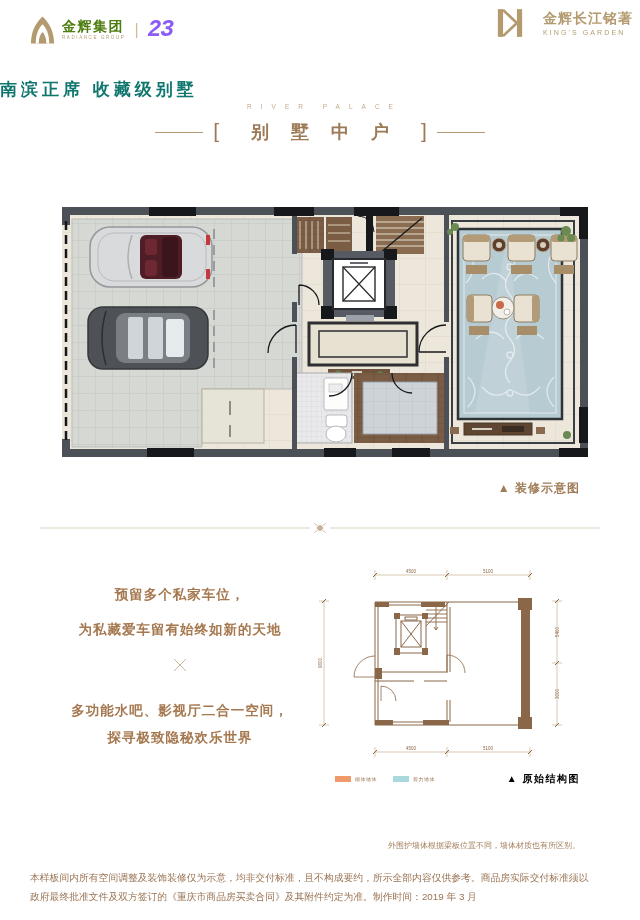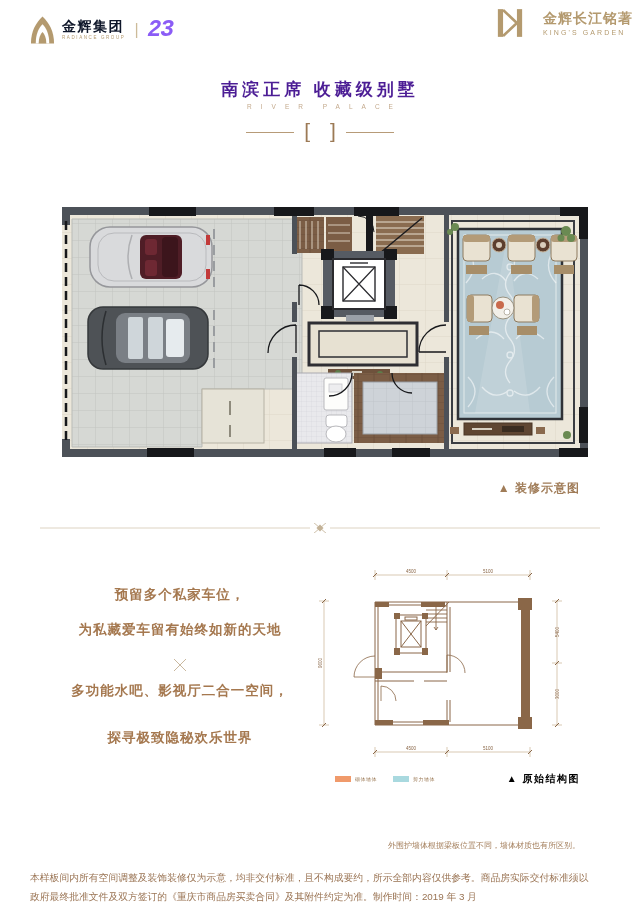--- a/index.html
+++ b/index.html
@@ -9,34 +9,34 @@
     background:#ffffff; overflow:hidden;
     font-family:"Liberation Sans","DejaVu Sans",sans-serif;
     color:#9C7A56;
   }
   .abs { position:absolute; }
 
   
   .brand-left { left:30px; top:15px; display:flex; align-items:center; gap:7px; }
   .brand-left .mark { width:25px; height:30px; }
   .brand-left .names { display:flex; flex-direction:column; line-height:1; }
-  .brand-left .cn { font-size:14px; font-weight:700; color:#0f172a; letter-spacing:1.5px; }
+  .brand-left .cn { font-size:14px; font-weight:700; color:#4d7c0f; letter-spacing:1.5px; }
   .brand-left .en { font-size:4.5px; color:#B49A6F; letter-spacing:1.6px; margin-top:3px; }
   .brand-left .sep { color:#CDbb9a; font-size:16px; font-weight:200; margin:0 2px; }
   .brand-left .anniv { font-size:23px; font-weight:800; color:#8b5cf6; font-style:italic; letter-spacing:-1px;font-family:Liberation Mono, monospace; }
 
   .brand-right { left:497px; top:8px; display:flex; align-items:center; gap:20px; }
   .brand-right .mark { width:26px; height:30px; }
   .brand-right .names { display:flex; flex-direction:column; line-height:1; }
   .brand-right .cn { font-size:14px; font-weight:700; color:#B49A6F; letter-spacing:1px; }
   .brand-right .en { font-size:7px; color:#B49A6F; letter-spacing:2.1px; margin-top:4px; }
 
   
-  .title-main { left:0; right:0; top:78px; text-align:center;
-    font-size:17px; font-weight:700; color:#4c1d95; letter-spacing:4px; }
+  .title-main { left:0; right:0; top:78px; text-align:left;
+    font-size:17px; font-weight:700; color:#0f766e; letter-spacing:4px; }
   .title-en { left:0; right:0; top:103px; text-align:center;
     font-size:6.5px; color:#C3A98C; letter-spacing:9px; text-indent:9px; }
   .unit-row { left:0; right:0; top:120px; display:flex; align-items:center; justify-content:center; }
   .unit-row .rule { width:48px; height:1px; background:#B79B78; }
   .unit-row .bracket { font-size:21px; font-weight:300; color:#9C7A56; padding:0 10px; transform:translateY(-1px); }
   .unit-row .unit { font-size:18px; font-weight:700; color:#9C7A56; letter-spacing:22px; text-indent:22px; }
   .floor-label { left:0; right:0; top:155px; text-align:center;
     font-size:14px; font-weight:600; color:#9C7A56; letter-spacing:11px; text-indent:11px; }
 
   
@@ -44,21 +44,21 @@
   .plan-caption { right:60px; top:480px; font-size:12px; font-weight:600; color:#A07C58; letter-spacing:1px; }
 
   
   .h-divider { left:40px; top:519px; width:560px; height:10px; }
 
   
   .desc { left:40px; top:586px; width:280px; text-align:center;
     font-size:13.5px; font-weight:600; color:#A5784F; letter-spacing:1px; }
   .desc .ln { position:absolute; left:0; right:0; }
   .desc .l1 { top:0; } .desc .l2 { top:35px; } .desc .orn { top:72px; }
-  .desc .l3 { top:96px; } .desc .l4 { top:143px; }
+  .desc .l3 { top:116px; } .desc .l4 { top:143px; }
 
   
   .struct-wrap { left:318px; top:560px; width:252px; height:212px; }
   .legend { left:335px; top:776px; display:flex; gap:16px; align-items:center; }
   .legend .item { display:flex; align-items:center; gap:4px; }
   .legend .sw { width:16px; height:6px; }
   .legend .sw-0 { background:#F09A6B; }
   .legend .sw-1 { background:#A9D9DF; }
   .legend .lab { font-size:5px; color:#9C7A56; letter-spacing:0.5px; }
   .struct-caption { right:60px; top:772px; font-size:10px; font-weight:600; color:#000000; letter-spacing:1.5px;text-align:center; }
@@ -97,20 +97,21 @@
       <span class="cn">金辉长江铭著</span>
       <span class="en">KING'S GARDEN</span>
     </div>
   </div>
 
   <div class="abs title-main">南滨正席  收藏级别墅</div>
   <div class="abs title-en">RIVER PALACE</div>
   <div class="abs unit-row">
     <span class="rule"></span>
     <span class="bracket">[</span>
+    <span class="unit">别墅中户</span>
     <span class="bracket">]</span>
     <span class="rule"></span>
   </div>
 
   <div class="abs plan-wrap">
     <svg width="526" height="250" viewBox="0 0 526 250">
       <defs>
         <pattern id="tileBeige" width="26" height="26" patternUnits="userSpaceOnUse">
           <rect width="26" height="26" fill="#ECE7DA"></rect>
           <path d="M26,0 V26 M0,26 H26" stroke="#DED8C8" stroke-width="1"></path>

